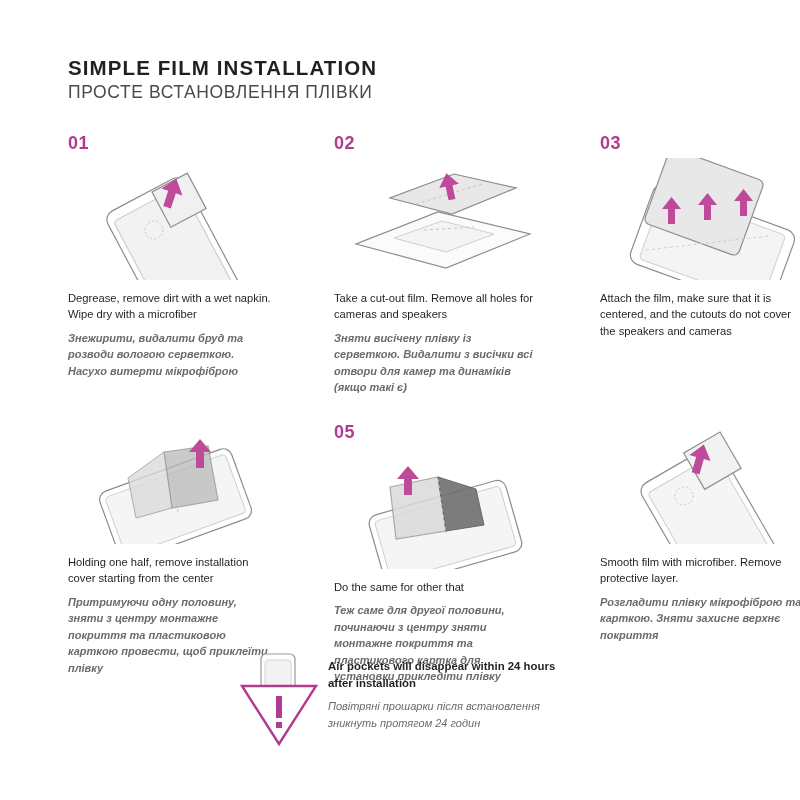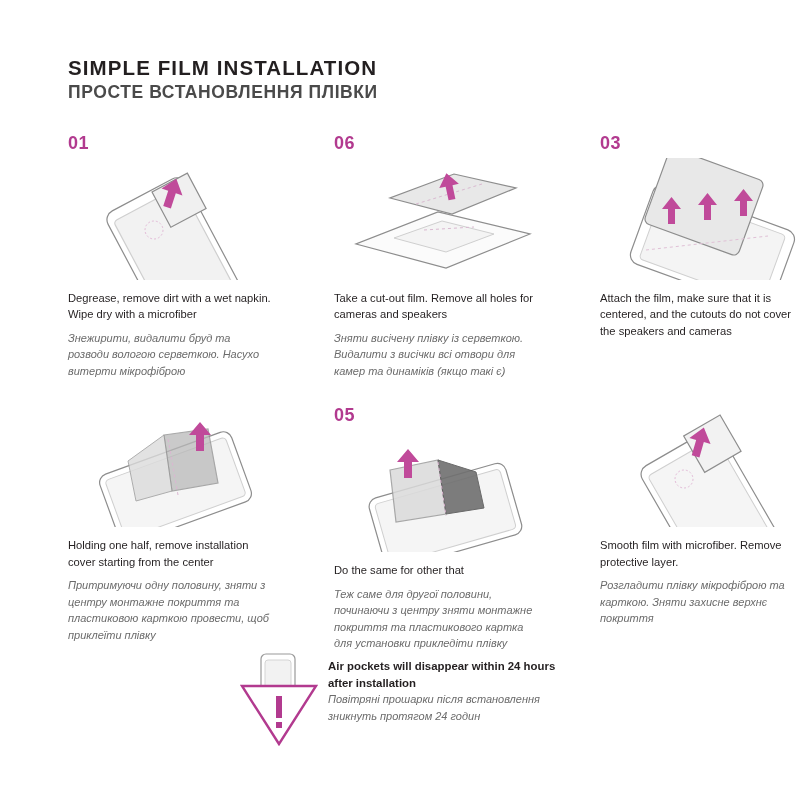--- a/index.html
+++ b/index.html
@@ -26,21 +26,21 @@
   }
   .title-en {
     font-size: 20.5px;
     font-weight: bold;
     letter-spacing: 1.1px;
     color: #231f20;
     line-height: 1.15;
   }
   .title-ua {
     font-size: 17.5px;
-    font-weight: bold;
+    font-weight: normal;
     letter-spacing: 0.6px;
     color: #4a4a4a;
     line-height: 1.2;
     margin-top: 2px;
   }
 
   .grid {
     display: grid;
     grid-template-columns: 218px 218px 218px;
     column-gap: 15px;
@@ -73,20 +73,21 @@
     margin-top: 10px;
     max-width: 205px;
   }
   .txt-ua {
     font-size: 11px;
     line-height: 1.5;
     color: #6b6b6b;
     font-style: italic;
     margin-top: 7px;
     max-width: 205px;
+    font-weight: bold;
   }
 
   .row2 {
     margin-top: 26px;
   }
 
   .footer {
     position: absolute;
     left: 68px;
     right: 62px;
@@ -115,20 +116,21 @@
     font-weight: bold;
     line-height: 1.45;
     color: #231f20;
     max-width: 235px;
   }
   .footer-ua {
     font-size: 11px;
     font-style: italic;
     line-height: 1.5;
     color: #6b6b6b;
+    margin-top: 7px;
     max-width: 250px;
   }
 </style>
 </head>
 <body>
 
 <div class="page">
 
   <div class="title-block">
     <div class="title-en">SIMPLE FILM INSTALLATION</div>
@@ -158,21 +160,21 @@
           </g>
 
           <circle cx="86" cy="72" r="9" fill="none" stroke="#e3bcd8" stroke-width="1" stroke-dasharray="2 2"></circle>
         </svg>
       </div>
       <div class="txt-en">Degrease, remove dirt with a wet napkin. Wipe dry with a microfiber</div>
       <div class="txt-ua">Знежирити, видалити бруд та розводи вологою серветкою. Насухо витерти мікрофіброю</div>
     </div>
 
     <div class="step">
-      <div class="step-num">06</div>
+      <div class="step-num">02</div>
       <div class="art">
         <svg width="218" height="122" viewBox="0 0 218 122">
 
           <polygon points="22,86 112,110 196,76 104,54" fill="#fbfbfb" stroke="#8d8d8d" stroke-width="1.2"></polygon>
           <polygon points="60,80 112,94 160,76 108,63" fill="#f4f4f4" stroke="#cfcfcf" stroke-width="1"></polygon>
 
           <polygon points="56,40 118,56 182,30 120,16" fill="#e8e8e8" stroke="#8d8d8d" stroke-width="1.2"></polygon>
 
           <line x1="82" y1="46" x2="148" y2="26" stroke="#d9b9d0" stroke-width="1" stroke-dasharray="3 3"></line>
           <line x1="90" y1="72" x2="140" y2="69" stroke="#d9b9d0" stroke-width="1" stroke-dasharray="3 3"></line>

